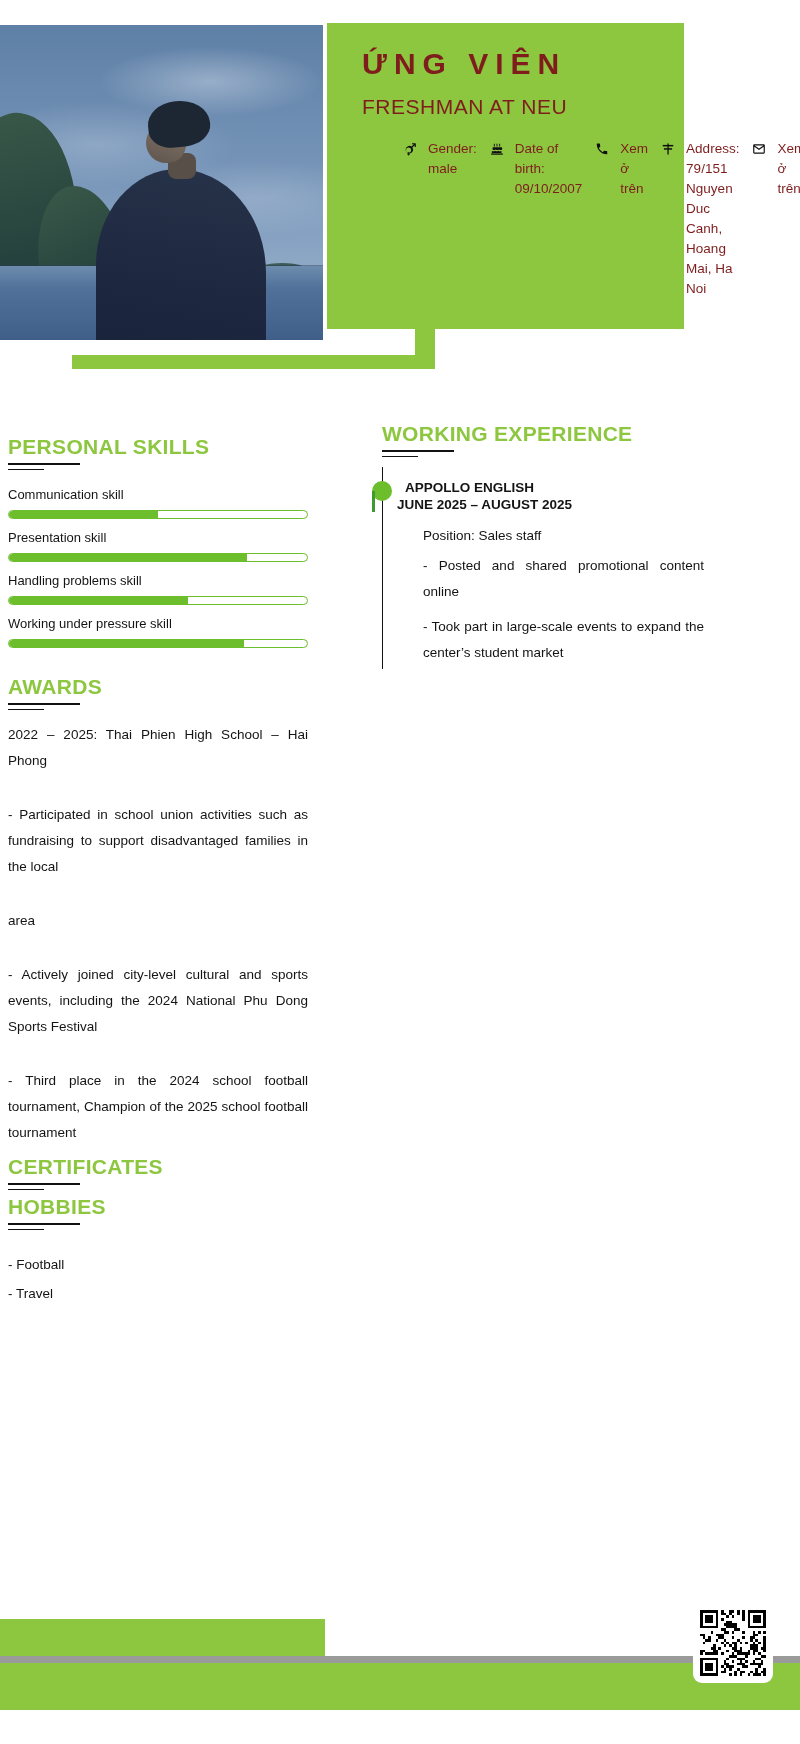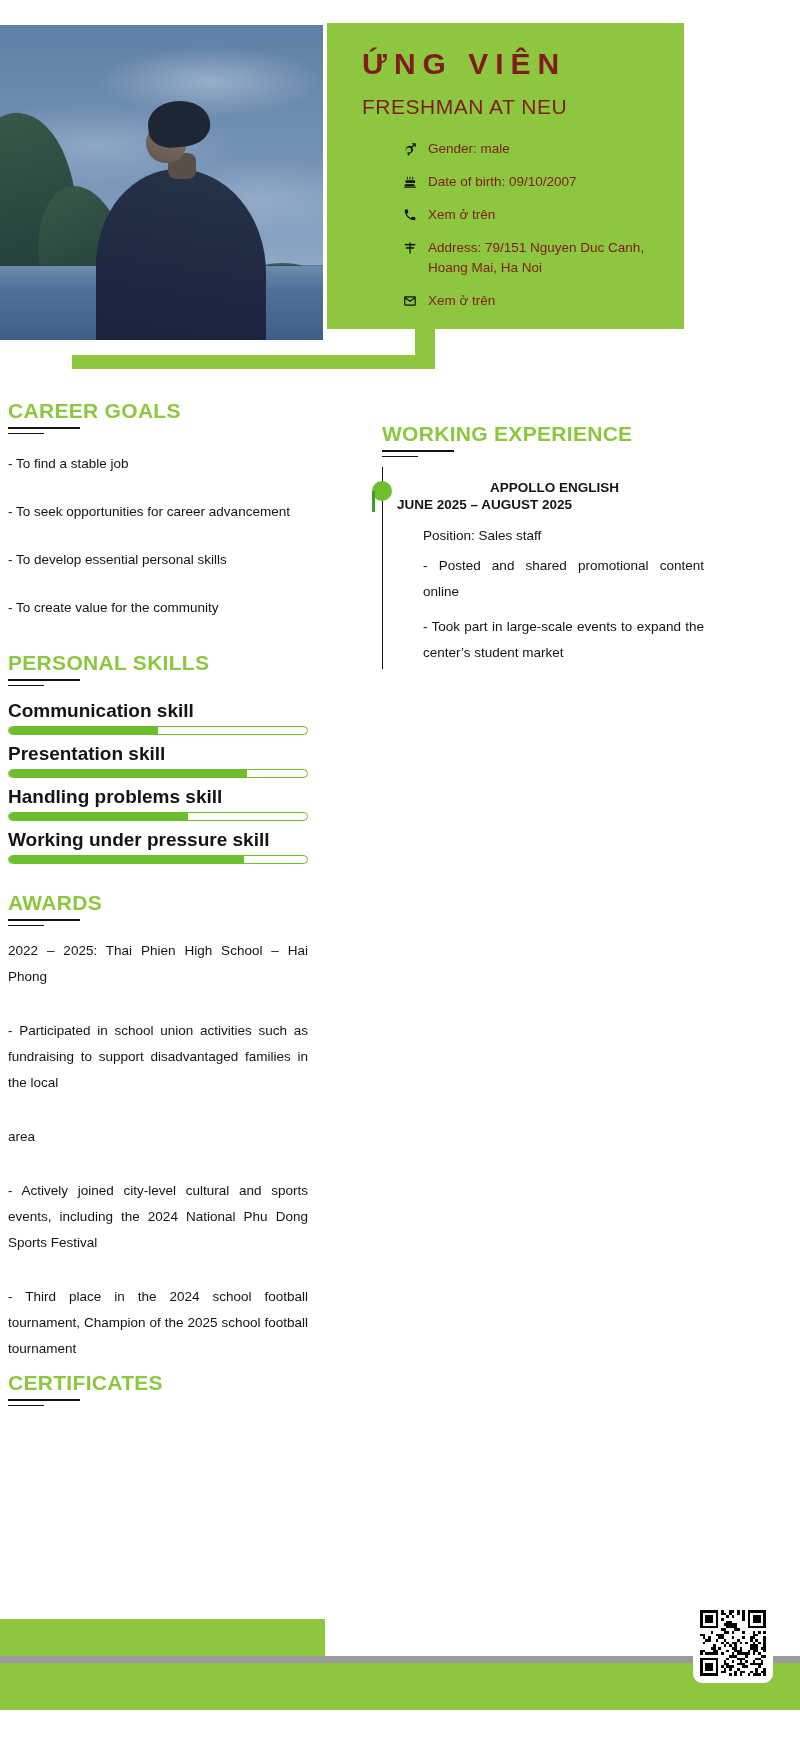--- a/index.html
+++ b/index.html
@@ -29,21 +29,21 @@
   .ph-face{position:absolute;left:146px;top:98px;width:40px;height:40px;border-radius:60% 45% 55% 60%;
     background:linear-gradient(200deg,#84756a,#5f554d);}
   .ph-neck{position:absolute;left:168px;top:128px;width:28px;height:26px;background:#584f48;border-radius:30%;}
   .ph-body{position:absolute;left:96px;top:144px;width:170px;height:200px;border-radius:48% 52% 8% 8%;
     background:linear-gradient(190deg,#273349 0%,#1d2840 60%,#18223a 100%);}
 
   
   .header-block{position:absolute;left:327px;top:23px;width:357px;height:306px;background:var(--green);color:#7f1d1d;}
   .hb-title{margin:24px 0 0 35px;font-size:30px;font-weight:800;letter-spacing:7px;}
   .hb-subtitle{margin:14px 0 0 35px;font-size:21px;font-weight:400;letter-spacing:.5px;}
-  .contact{margin:20px 0 0 76px;width:256px;display:flex;flex-direction:column;gap:13px;}
+  .contact{margin:20px 0 0 76px;width:256px;display:flex;flex-direction:row;gap:13px;}
   .c-row{display:flex;align-items:flex-start;}
   .c-icon{flex:0 0 14px;width:14px;height:14px;margin:3px 11px 0 0;display:inline-block;}
   .c-icon svg{width:14px;height:14px;display:block;}
   .c-text{font-size:13.5px;line-height:20px;}
 
   
   .conn-v{position:absolute;left:415px;top:329px;width:20px;height:40px;background:var(--green);}
   .conn-h{position:absolute;left:72px;top:355px;width:363px;height:14px;background:var(--green);}
 
   
@@ -52,42 +52,42 @@
   h2{margin:0;font-size:21px;line-height:22px;font-weight:700;color:var(--green);letter-spacing:.3px;}
   .u1{width:72px;height:1.5px;background:#111;margin-top:5px;}
   .u2{width:36px;height:1.5px;background:#111;margin-top:4px;}
   .goals p{margin:31px 0 0;font-size:13.5px;line-height:17px;}
   .goals{margin-top:-5px;}
   .goals p:first-of-type{margin-top:26px;}
 
   .skills{margin-top:16px;}
   .skill{margin-top:10px;}
   .skill:first-of-type{margin-top:16px;}
-  .s-label{font-size:19px;line-height:17px;font-weight:bold;}
+  .s-label{font-size:13px;line-height:17px;}
   .s-track{margin-top:7px;width:300px;height:9px;border:1.5px solid var(--bar-green);border-radius:6px;background:#fff;overflow:hidden;}
   .s-fill{height:100%;background:var(--bar-green);border-radius:6px 0 0 6px;}
 
   .sec-skills h2{margin-top:36px;}
   .sec-awards h2{margin-top:28px;}
   .sec-certs h2{margin-top:10px;}
   .sec-hobbies h2{margin-top:6px;}
   .paras p{margin:28px 0 0;font-size:13.5px;line-height:26px;text-align:justify;}
   .paras p:first-of-type{margin-top:12px;}
   .hobby-list{margin-top:22px;}
   .hobby-list p{margin:0 0 3px;font-size:13.5px;line-height:26px;}
 
   .edu-school{margin-top:24px;font-size:13.5px;font-weight:700;}
   .edu-years{margin-top:10px;font-size:13.5px;}
   .edu-detail{margin-top:15px;font-size:13.5px;}
   .sec-exp h2{margin-top:18px;}
 
   .timeline{position:relative;margin-top:10px;border-left:1.5px solid #111;min-height:202px;padding-top:12px;}
   .tl-dot{position:absolute;left:-11px;top:14px;width:20px;height:20px;border-radius:50%;background:var(--bar-green);}
   .tl-tick{position:absolute;left:-11px;top:24px;width:3px;height:21px;background:#3f9a31;}
-  .tl-company{padding-left:22px;font-size:13.5px;font-weight:700;line-height:17px;text-align:center;}
+  .tl-company{padding-left:22px;font-size:13.5px;font-weight:700;line-height:17px;}
   .tl-period{padding-left:14px;font-size:13.5px;font-weight:700;line-height:17px;}
   .tl-pos{margin-top:14px;padding-left:40px;font-size:13.5px;line-height:17px;}
   .tl-bullets p{margin:9px 0 0;padding-left:40px;font-size:13.5px;line-height:26px;text-align:justify;}
 
   
   .hobby-hl{position:absolute;left:0;top:1619px;width:325px;height:37px;background:var(--green);z-index:1;}
   .gray-bar{position:absolute;left:0;top:1656px;width:800px;height:7px;background:var(--gray);z-index:1;}
   .footer-bar{position:absolute;left:0;top:1663px;width:800px;height:47px;background:var(--green);z-index:1;}
   .qr-box{position:absolute;left:693px;top:1603px;width:80px;height:80px;background:#fff;border-radius:9px;
     z-index:3;display:flex;align-items:center;justify-content:center;}
@@ -163,32 +163,20 @@
           <span class="c-text">Xem ở trên</span>
         </div>
       </div>
   </div>
 
   <div class="conn-v"></div>
   <div class="conn-h"></div>
 
   <div class="col-left">
 
-    <div class="sec sec-goals">
-      <h2>CAREER GOALS</h2>
-      <div class="u1"></div>
-      <div class="u2"></div>
-      <div class="goals">
-
-      <p>- To find a stable job</p>
-          <p>- To seek opportunities for career advancement</p>
-          <p>- To develop essential personal skills</p>
-          <p>- To create value for the community</p>
-        </div>
-    </div>
 
     <div class="sec sec-skills">
       <h2>PERSONAL SKILLS</h2>
       <div class="u1"></div>
       <div class="u2"></div>
       <div class="skills">
 
           <div class="skill">
             <div class="s-label">Communication skill</div>
             <div class="s-track">
@@ -232,20 +220,30 @@
           <p>- Third place in the 2024 school football tournament, Champion of the 2025 school football tournament</p>
         </div>
     </div>
 
     <div class="sec sec-certs">
       <h2>CERTIFICATES</h2>
       <div class="u1"></div>
       <div class="u2"></div>
     </div>
 
+    <div class="sec sec-hobbies">
+      <h2>HOBBIES</h2>
+      <div class="u1"></div>
+      <div class="u2"></div>
+      <div class="hobby-list">
+
+      <p>- Football</p>
+          <p>- Travel</p>
+        </div>
+    </div>
   </div>
 
   <div class="col-right">
 
 
     <div class="sec sec-exp">
       <h2>WORKING EXPERIENCE</h2>
       <div class="u1"></div>
       <div class="u2"></div>
       <div class="timeline">

